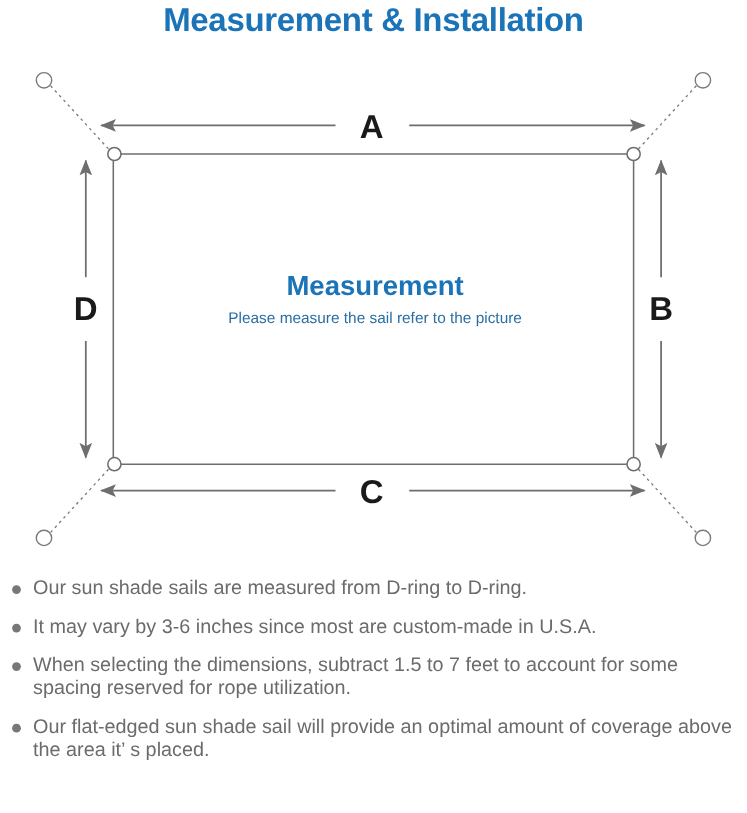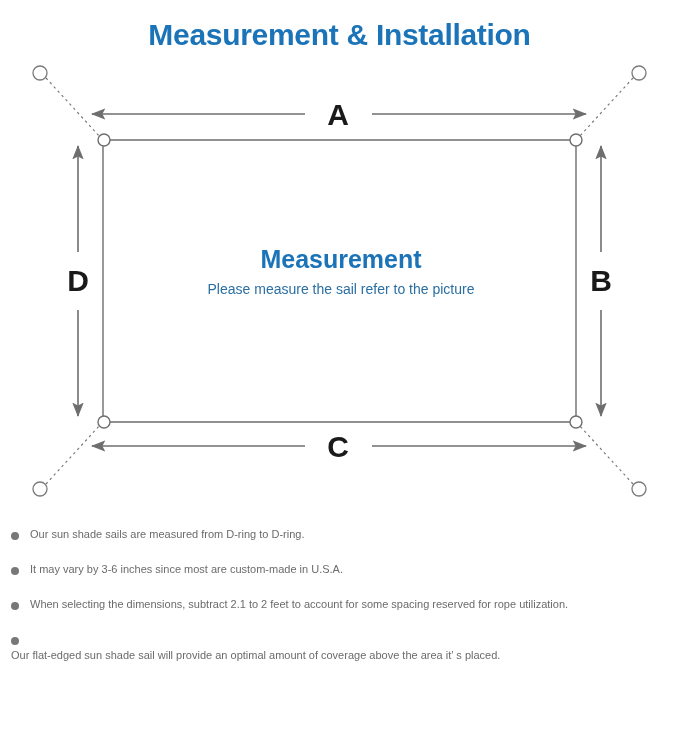--- a/index.html
+++ b/index.html
@@ -12,21 +12,21 @@
     height: 739px;
     position: relative;
     overflow: hidden;
     font-family: "Liberation Sans", sans-serif;
     -webkit-font-smoothing: antialiased;
   }
 
   
   .page-title {
     position: absolute;
-    top: 16px;
+    top: 0px;
     left: 0;
     width: 679px;
     text-align: center;
     font-family: "Liberation Sans", sans-serif;
     font-size: 30px;
     font-weight: bold;
     letter-spacing: -0.3px;
     color: #1b73b8;
     line-height: 38px;
   }
@@ -70,34 +70,34 @@
     top: 524px;
     width: 679px;
   }
   .note-item {
     position: relative;
     display: flex;
     align-items: flex-start;
     margin: 0 0 14px 0;
     padding-left: 11px;
   }
-  .note-item:last-child { margin-bottom: 0; flex-direction: column; }
+  .note-item:last-child { margin-bottom: 0; }
   .note-bullet {
     flex: 0 0 auto;
     width: 8px;
     height: 8px;
     border-radius: 50%;
     background: #787878;
     margin-top: 8px;
     margin-right: 11px;
   }
   .note-text {
     flex: 1 1 auto;
     font-family: "Liberation Sans", sans-serif;
-    font-size: 11px;
+    font-size: 18px;
     line-height: 21px;
     color: #6b6b6b;
     padding-right: 4px;
   }
 </style>
 </head>
 <body>
 
 <div class="page-title">Measurement &amp; Installation</div>
 
@@ -170,21 +170,21 @@
     <span class="note-text">Our sun shade sails are measured from D-ring to D-ring.</span>
   </div>
 
   <div class="note-item">
     <span class="note-bullet"></span>
     <span class="note-text">It may vary by 3-6 inches since most are custom-made in U.S.A.</span>
   </div>
 
   <div class="note-item">
     <span class="note-bullet"></span>
-    <span class="note-text">When selecting the dimensions, subtract 2.1 to 2 feet to account for some spacing reserved for rope utilization.</span>
+    <span class="note-text">When selecting the dimensions, subtract 1.5 to 7 feet to account for some spacing reserved for rope utilization.</span>
   </div>
 
 
   <div class="note-item">
     <span class="note-bullet"></span>
     <span class="note-text">Our flat-edged sun shade sail will provide an optimal amount of coverage above the area it’ s placed.</span>
   </div>
 
 </div>
 

